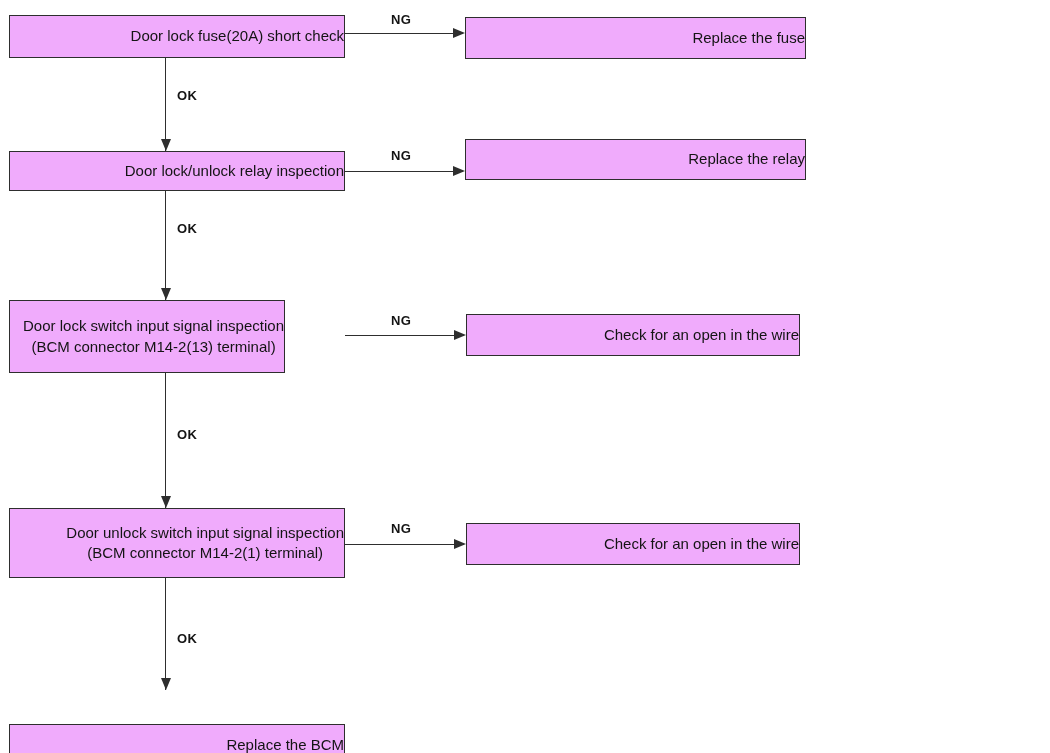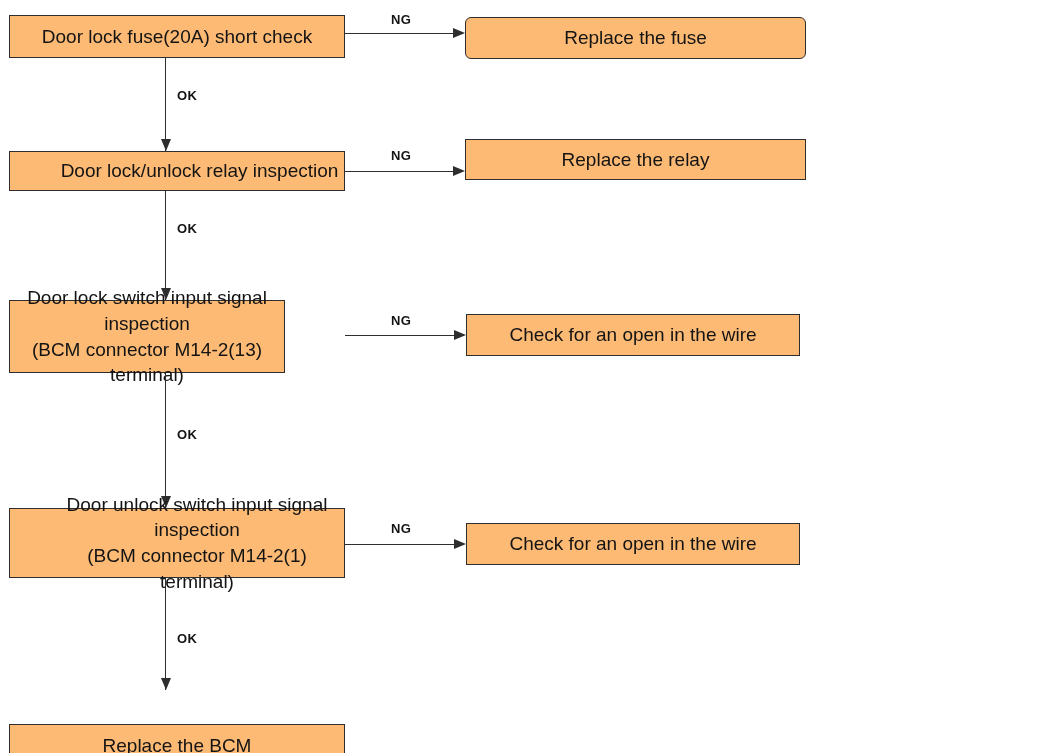--- a/index.html
+++ b/index.html
@@ -12,26 +12,26 @@
     position: relative;
     width: 1050px;
     height: 753px;
     background: var(--bg, #ffffff);
     overflow: hidden;
   }
   .box {
     position: absolute;
     box-sizing: border-box;
     border: 1.5px solid var(--line, #2e2e2e);
-    background: #fdba74;
+    background: #f0abfc;
     display: flex;
     align-items: center;
-    justify-content: center;
+    justify-content: flex-end;
     text-align: center;
-    font-size: 19px;
+    font-size: 15px;
     line-height: 1.35;
     color: var(--text, #141414);
   }
   .box .txt { white-space: pre-line; }
 
   .lbl {
     position: absolute;
     font-size: 13px;
     font-weight: bold;
     color: var(--text, #141414);
@@ -75,21 +75,21 @@
 </head>
 <body>
 
 <div class="canvas">
 
   <div class="box" style="left:9px; top:15px; width:336px; height:43px;">
     <span class="txt">Door lock fuse(20A) short check</span>
   </div>
   <div class="lbl" style="left:391px; top:12px;">NG</div>
   <div class="h-arrow" style="left:345px; top:33px; width:118px;"></div>
-  <div class="box" style="left:465px; top:17px; width:341px; height:42px;border-radius:6px;">
+  <div class="box" style="left:465px; top:17px; width:341px; height:42px;">
     <span class="txt">Replace the fuse</span>
   </div>
   <div class="v-arrow" style="left:165px; top:58px; height:93px;"></div>
   <div class="lbl" style="left:177px; top:88px;">OK</div>
 
   <div class="box" style="left:9px; top:151px; width:336px; height:40px;padding-left:45px;">
     <span class="txt">Door lock/unlock relay inspection</span>
   </div>
   <div class="lbl" style="left:391px; top:148px;">NG</div>
   <div class="h-arrow" style="left:345px; top:171px; width:118px;"></div>

